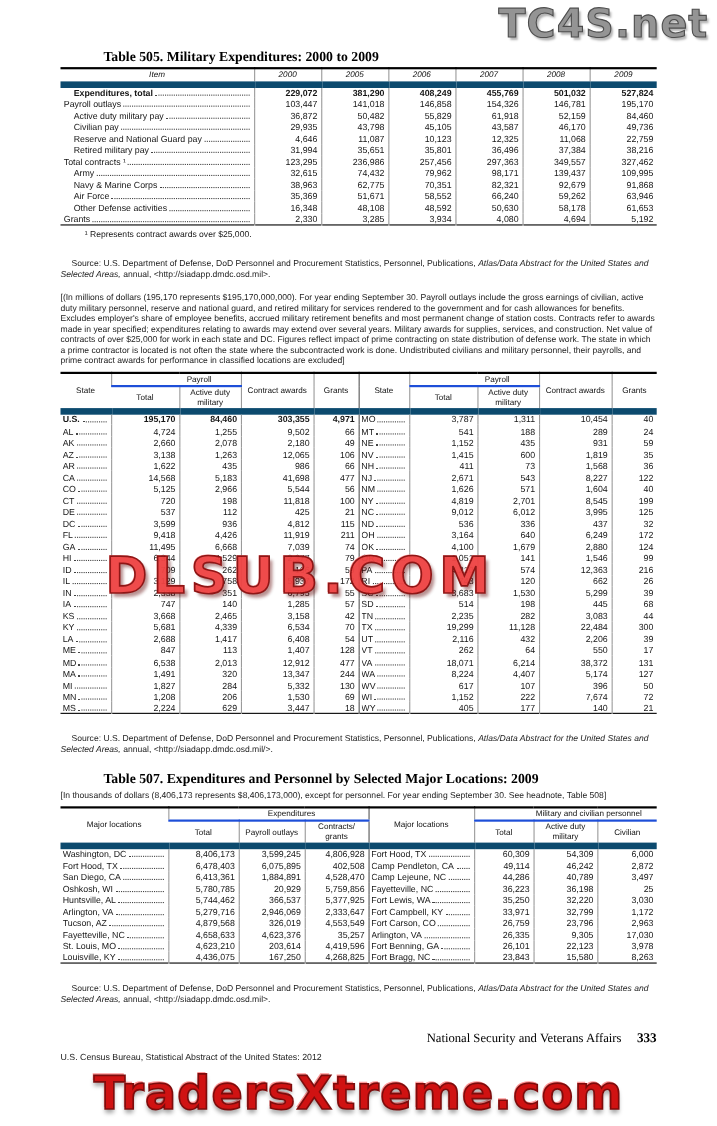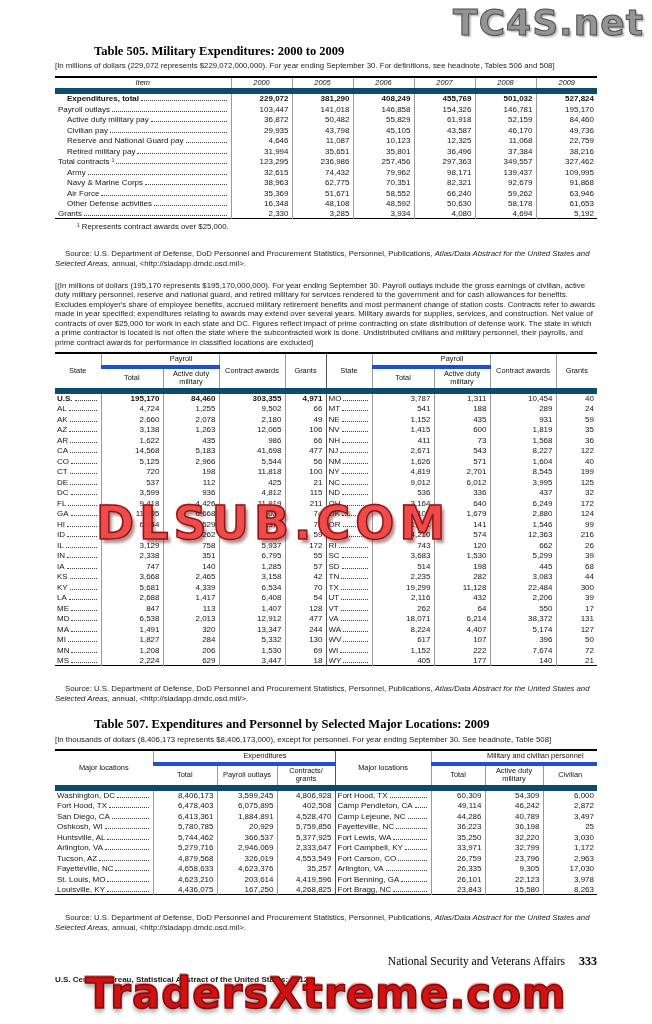--- a/index.html
+++ b/index.html
@@ -32,21 +32,21 @@
   }
   table.t th {
     font-weight:normal; font-size:7.4px; line-height:1.15;
     text-align:center; vertical-align:middle; padding:1px 2px; color:#111;
   }
   table.t td { padding:0 3px 0 2px; vertical-align:bottom; }
   table.t .num { text-align:right; white-space:nowrap; }
   table.t th, table.t td { border-left:1px solid #9a9a9a; }
   table.t th:first-child, table.t td:first-child { border-left:none; }
   table.t .half2 { border-left:1.5px solid #555; }
-  table.t thead th.grp { border-bottom:4px solid #1d4ed8;padding-left:44px; }
+  table.t thead th.grp { border-bottom:2px solid #1d4ed8;padding-left:44px; }
   table.t tbody tr:first-child td { border-top:6px solid #0c4a6e; }
   table.t tbody tr { height:10.5px; }
   .t505 tbody tr { height:10px; }
   .t505 thead th { border-bottom:1px solid #f97316;font-style:italic; }
   .t507 tbody tr { height:11.5px; }
   tr.b, td.b, .lc.b .lt { font-weight:bold; }
 
   .lcw { display:flex; align-items:flex-end; overflow:hidden; }
   .lt { white-space:nowrap; font-size:8px; }
   .leader { flex:1 1 auto; min-width:3px; border-bottom:1px dotted #444; margin:0 1px 2px 2px; }
@@ -57,21 +57,21 @@
   .sec506 { margin-top:12px; }
   .sec507 { margin-top:14px; }
 
   
   .footer-line {
     display:flex; justify-content:flex-end; align-items:baseline; gap:14px;
     font-family:"Liberation Serif", serif; font-size:11.5px; color:#000;
     margin-top:22px;
   }
   .footer-line .pg { font-size:12px; font-weight:bold; }
-  .credit { font-size:8px; margin-top:6px; color:#222;font-weight:bold; }
+  .credit { font-size:8px; margin-top:6px; color:#222; }
 
   
   .wm { position:absolute; z-index:6; font-weight:bold; white-space:nowrap; pointer-events:none; }
   .wm-top {
     top:2px; right:8px; font-size:36px; letter-spacing:1px;
     font-family:"DejaVu Sans", sans-serif;
     color:#949494; -webkit-text-stroke:1px #4d4d4d;
     text-shadow:2px 2px 2px rgba(0,0,0,0.3);
   }
   .wm-mid {
@@ -91,21 +91,20 @@
 </style>
 </head>
 <body>
 
 <div class="wm wm-top">TC4S.net</div>
 
 <div class="content">
 
   <section class="sec505">
     <h2 class="tbl-title">Table 505. Military Expenditures: 2000 to 2009</h2>
-    <p class="headnote">[In millions of dollars (229,072 represents $229,072,000,000). For year ending September 30. For definitions, see headnote, Tables 506 and 508]</p>
     <table class="t t505">
       <colgroup>
         <col style="width:176px">
           <col style="width:61px">
           <col style="width:61px">
           <col style="width:61px">
         <col style="width:61px">
           <col style="width:61px">
           <col style="width:61px">
       </colgroup>

